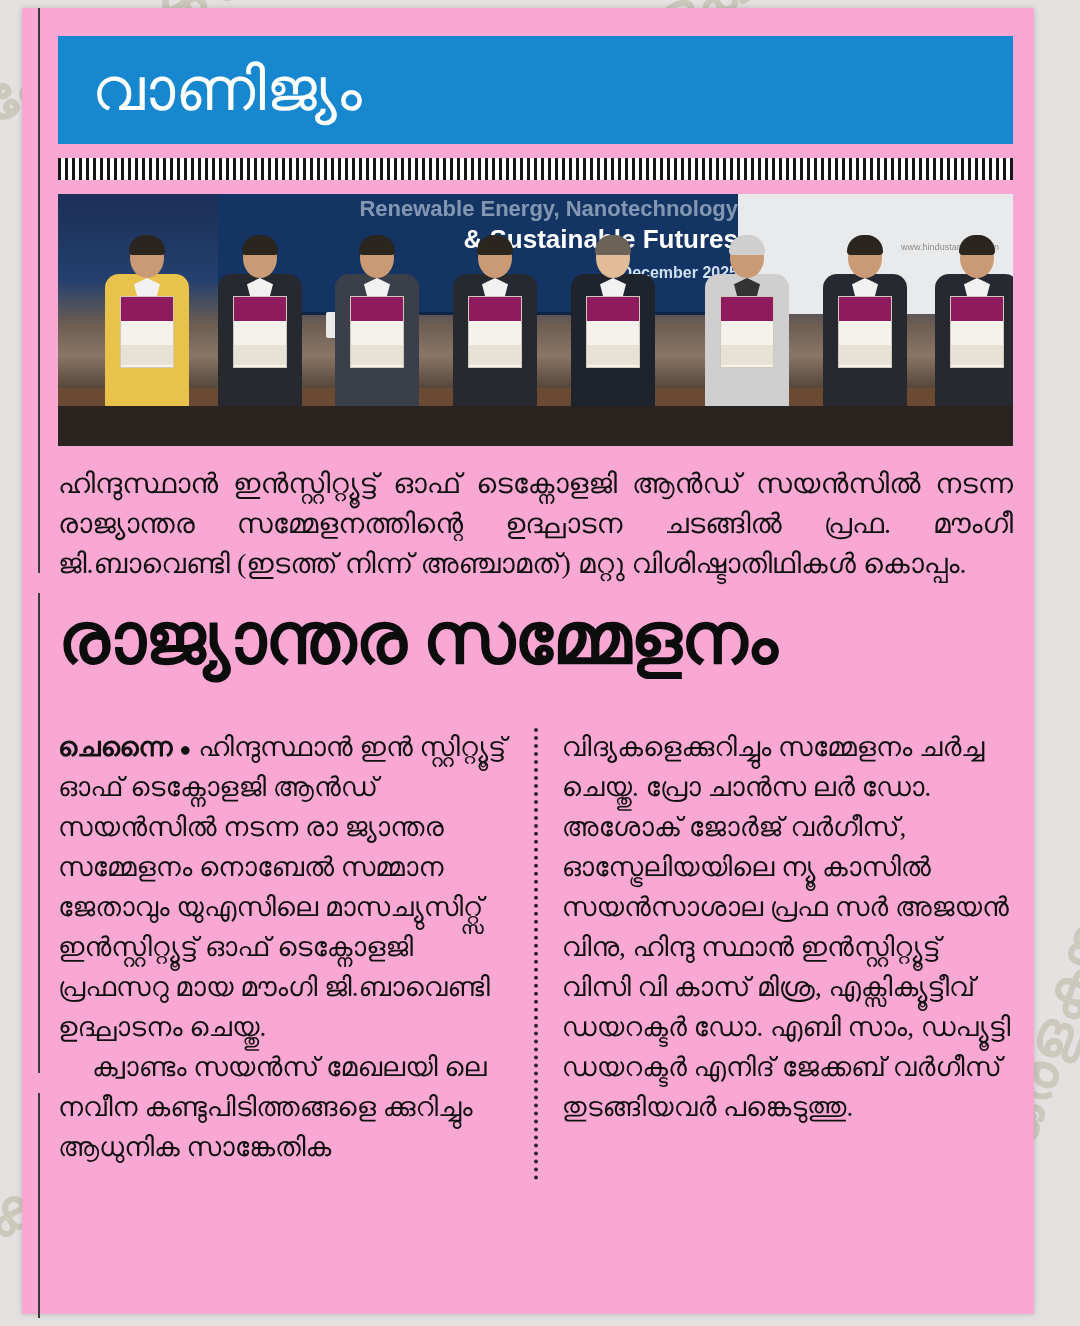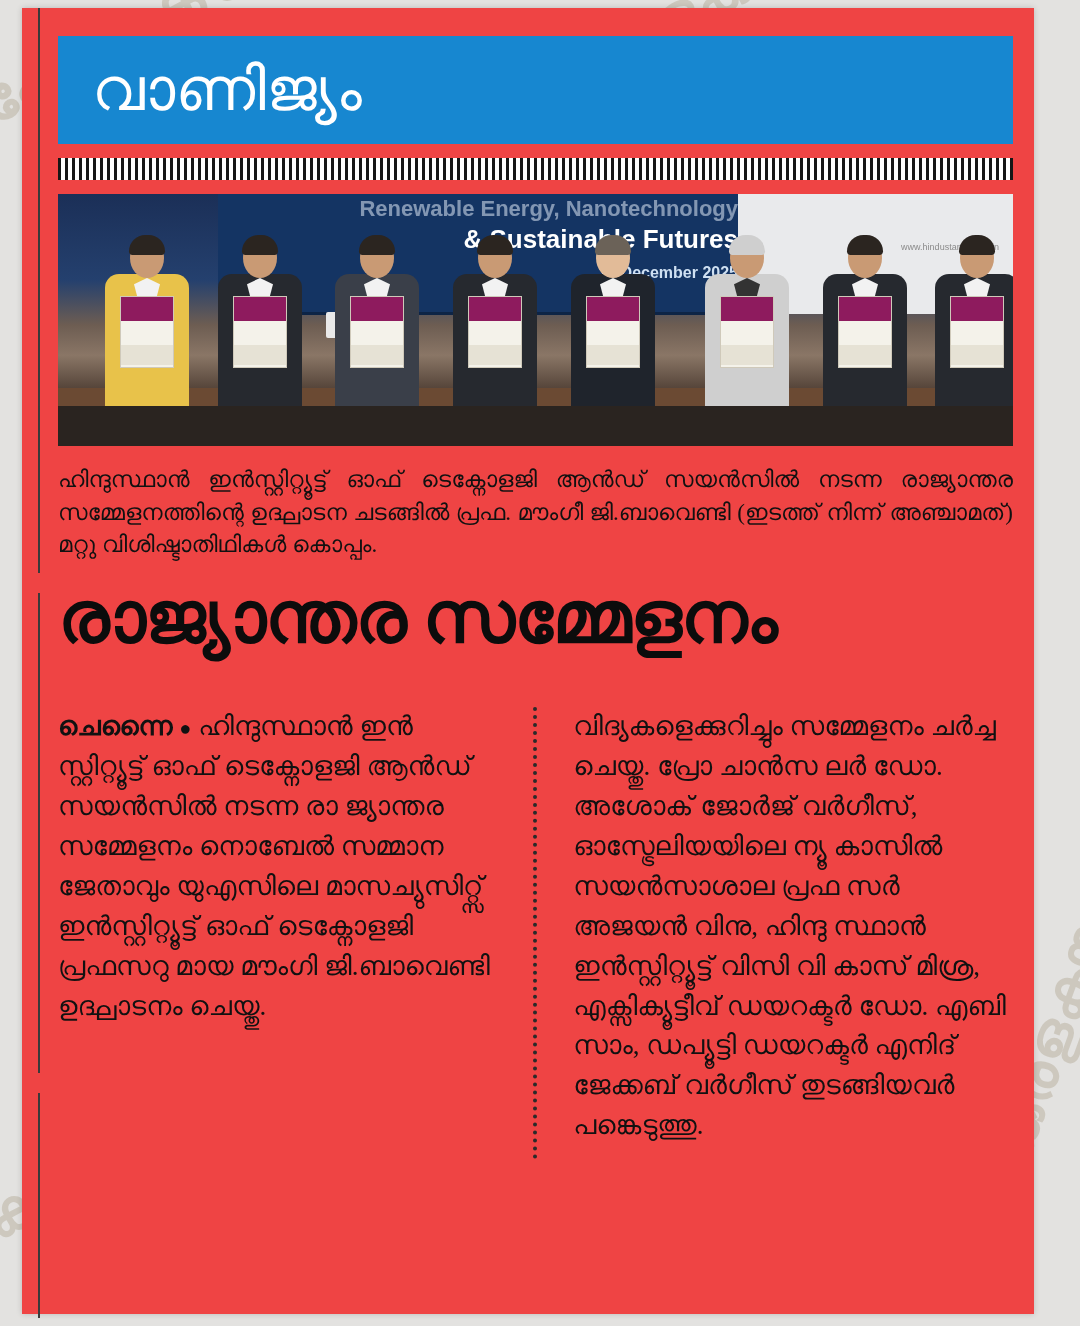--- a/index.html
+++ b/index.html
@@ -35,21 +35,21 @@
   .wm4 { left: 690px; top: 1150px; font-size: 58px; }
   .wm5 { left: 880px; top: 980px; font-size: 58px; transform: rotate(-70deg); }
 
   
   .sheet {
     position: absolute;
     left: 22px;
     top: 8px;
     width: 1012px;
     height: 1306px;
-    background: #ef4444;
+    background: #f9a8d4;
     box-shadow: 0 0 6px rgba(0,0,0,0.18);
   }
   
   .gutter-rule {
     position: absolute;
     left: 16px;
     width: 2px;
     background: #3a3a3a;
   }
   .gr1 { top: 0px;   height: 565px; }
@@ -177,42 +177,42 @@
     border: 1px solid #cfc9ba;
   }
   .p-book .bk-top { height: 24px; background: #8e1b5e; }
   .p-book .bk-mid { height: 24px; background: #f4f2ea; }
   .p-book .bk-bot { height: 20px; background: #e6e2d5; }
 
   
   .caption {
     margin-top: 18px;
     font-family: "Liberation Serif", serif;
-    font-size: 23px;
+    font-size: 28px;
     line-height: 1.42;
     color: #111;
     text-align: justify;
   }
 
   
   .headline {
     margin-top: 16px;
     font-family: "Liberation Serif", serif;
     font-weight: bold;
     font-size: 72px;
     line-height: 1.12;
     color: #0c0c0c;
     letter-spacing: -1px;
   }
 
   
   .columns {
     margin-top: 34px;
     display: flex;
-    gap: 16px;
+    gap: 4px;
   }
   .col {
     width: 455px;
     font-family: "Liberation Serif", serif;
     font-size: 27px;
     line-height: 1.48;
     color: #111;
   }
   .col p { margin: 0; }
   .col p.indent { text-indent: 34px; }
@@ -362,20 +362,21 @@
 
       <h1 class="headline">രാജ്യാന്തര സമ്മേളനം</h1>
 
       <div class="columns">
         <div class="col">
           <p>
             <span class="dateline">ചെന്നൈ</span>
             <span class="bullet">●</span>
             <span>ഹിന്ദുസ്ഥാൻ ഇൻ സ്റ്റിറ്റ്യൂട്ട് ഓഫ് ടെക്നോളജി ആൻഡ് സയൻസിൽ നടന്ന രാ ജ്യാന്തര സമ്മേളനം നൊബേൽ സമ്മാന ജേതാവും യുഎസിലെ മാസച്യുസിറ്റ്സ് ഇൻസ്റ്റിറ്റ്യൂട്ട് ഓഫ് ടെക്നോളജി പ്രഫസറു മായ മൗംഗി ജി.ബാവെണ്ടി ഉദ്ഘാടനം ചെയ്തു.</span>
           </p>
+          <p class="indent">ക്വാണ്ടം സയൻസ് മേഖലയി ലെ നവീന കണ്ടുപിടിത്തങ്ങളെ ക്കുറിച്ചും ആധുനിക സാങ്കേതിക</p>
         </div>
 
         <div class="col-divider">
           <div class="dots"></div>
         </div>
 
         <div class="col">
           <p>വിദ്യകളെക്കുറിച്ചും സമ്മേളനം ചർച്ച ചെയ്തു. പ്രോ ചാൻസ ലർ ഡോ. അശോക് ജോർജ് വർഗീസ്, ഓസ്ട്രേലിയയിലെ ന്യൂ കാസിൽ സയൻസാശാല പ്രഫ സർ അജയൻ വിനു, ഹിന്ദു സ്ഥാൻ ഇൻസ്റ്റിറ്റ്യൂട്ട് വിസി വി കാസ് മിശ്ര, എക്സിക്യൂട്ടീവ് ഡയറക്ടർ ഡോ. എബി സാം, ഡപ്യൂട്ടി ഡയറക്ടർ എനിദ് ജേക്കബ് വർഗീസ് തുടങ്ങിയവർ പങ്കെടുത്തു.</p>
         </div>
       </div>

